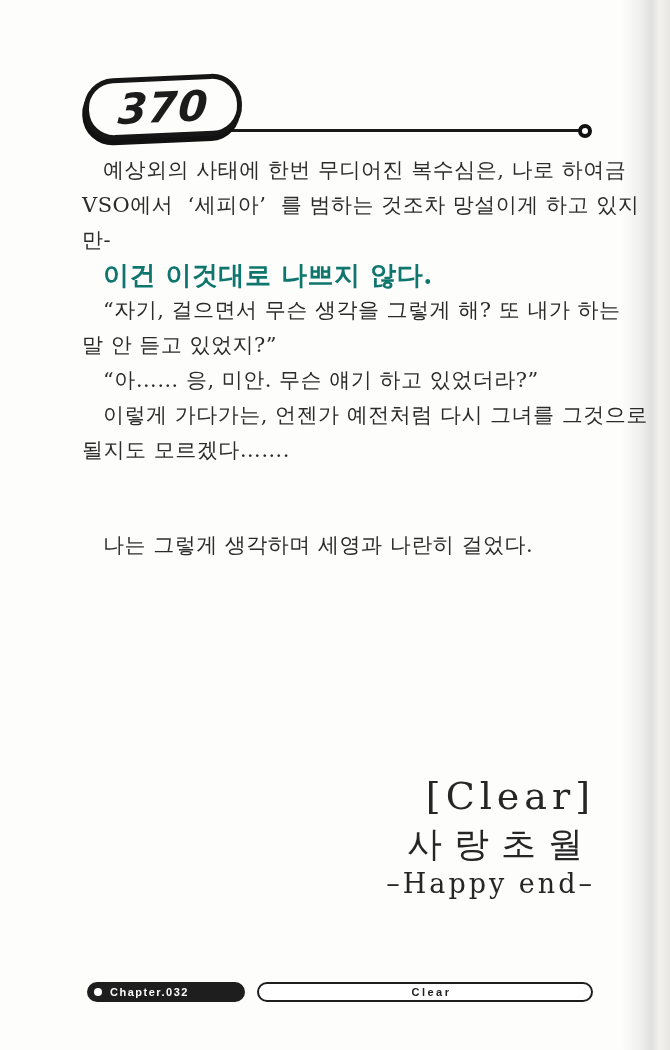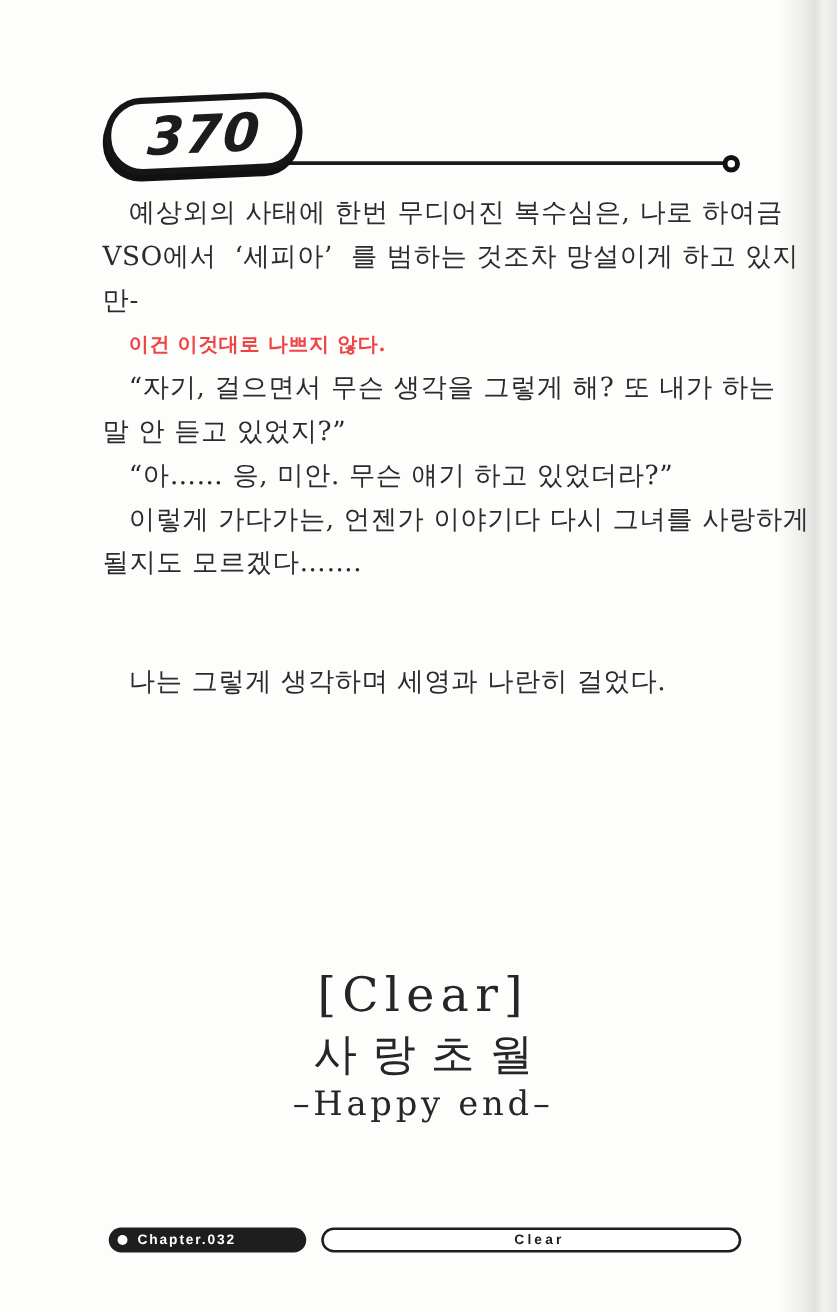--- a/index.html
+++ b/index.html
@@ -90,34 +90,34 @@
     letter-spacing: 0.5px;
   }
   .line {
     line-height: 35px;
     white-space: pre;
     color: #2b2b2b;
   }
   .line.indent { padding-left: 21px; }
   .line.bold {
     font-weight: 700;
-    font-size: 16px;
-    color: #ef4444;
+    font-size: 26px;
+    color: #0f766e;
   }
   .group-b { margin-top: 47px; }
   .group-c { }
   .group-d { margin-top: 60px; }
 
   
   .ending {
     position: absolute;
     left: 82px;
     top: 770px;
     width: 513px;
-    text-align: center;
+    text-align: right;
   }
   .clear-heading {
     font-size: 38px;
     line-height: 52px;
     letter-spacing: 5px;
     color: #262626;
   }
   .subtitle {
     font-size: 35px;
     line-height: 44px;
@@ -208,21 +208,21 @@
     <div class="group-a">
       <div class="line indent">예상외의 사태에 한번 무디어진 복수심은, 나로 하여금</div>
       <div class="line">VSO에서  ‘세피아’  를 범하는 것조차 망설이게 하고 있지</div>
       <div class="line">만-</div>
       <div class="line indent bold">이건 이것대로 나쁘지 않다.</div>
     </div>
     <div class="group-c">
       <div class="line indent">“자기, 걸으면서 무슨 생각을 그렇게 해? 또 내가 하는</div>
       <div class="line">말 안 듣고 있었지?”</div>
       <div class="line indent">“아…… 응, 미안. 무슨 얘기 하고 있었더라?”</div>
-      <div class="line indent">이렇게 가다가는, 언젠가 이야기다 다시 그녀를 사랑하게</div>
+      <div class="line indent">이렇게 가다가는, 언젠가 예전처럼 다시 그녀를 그것으로</div>
       <div class="line">될지도 모르겠다…….</div>
     </div>
     <div class="group-d">
       <div class="line indent">나는 그렇게 생각하며 세영과 나란히 걸었다.</div>
     </div>
   </div>
 
   <div class="ending">
     <div class="clear-heading">[Clear]</div>
     <div class="subtitle">사랑초월</div>

